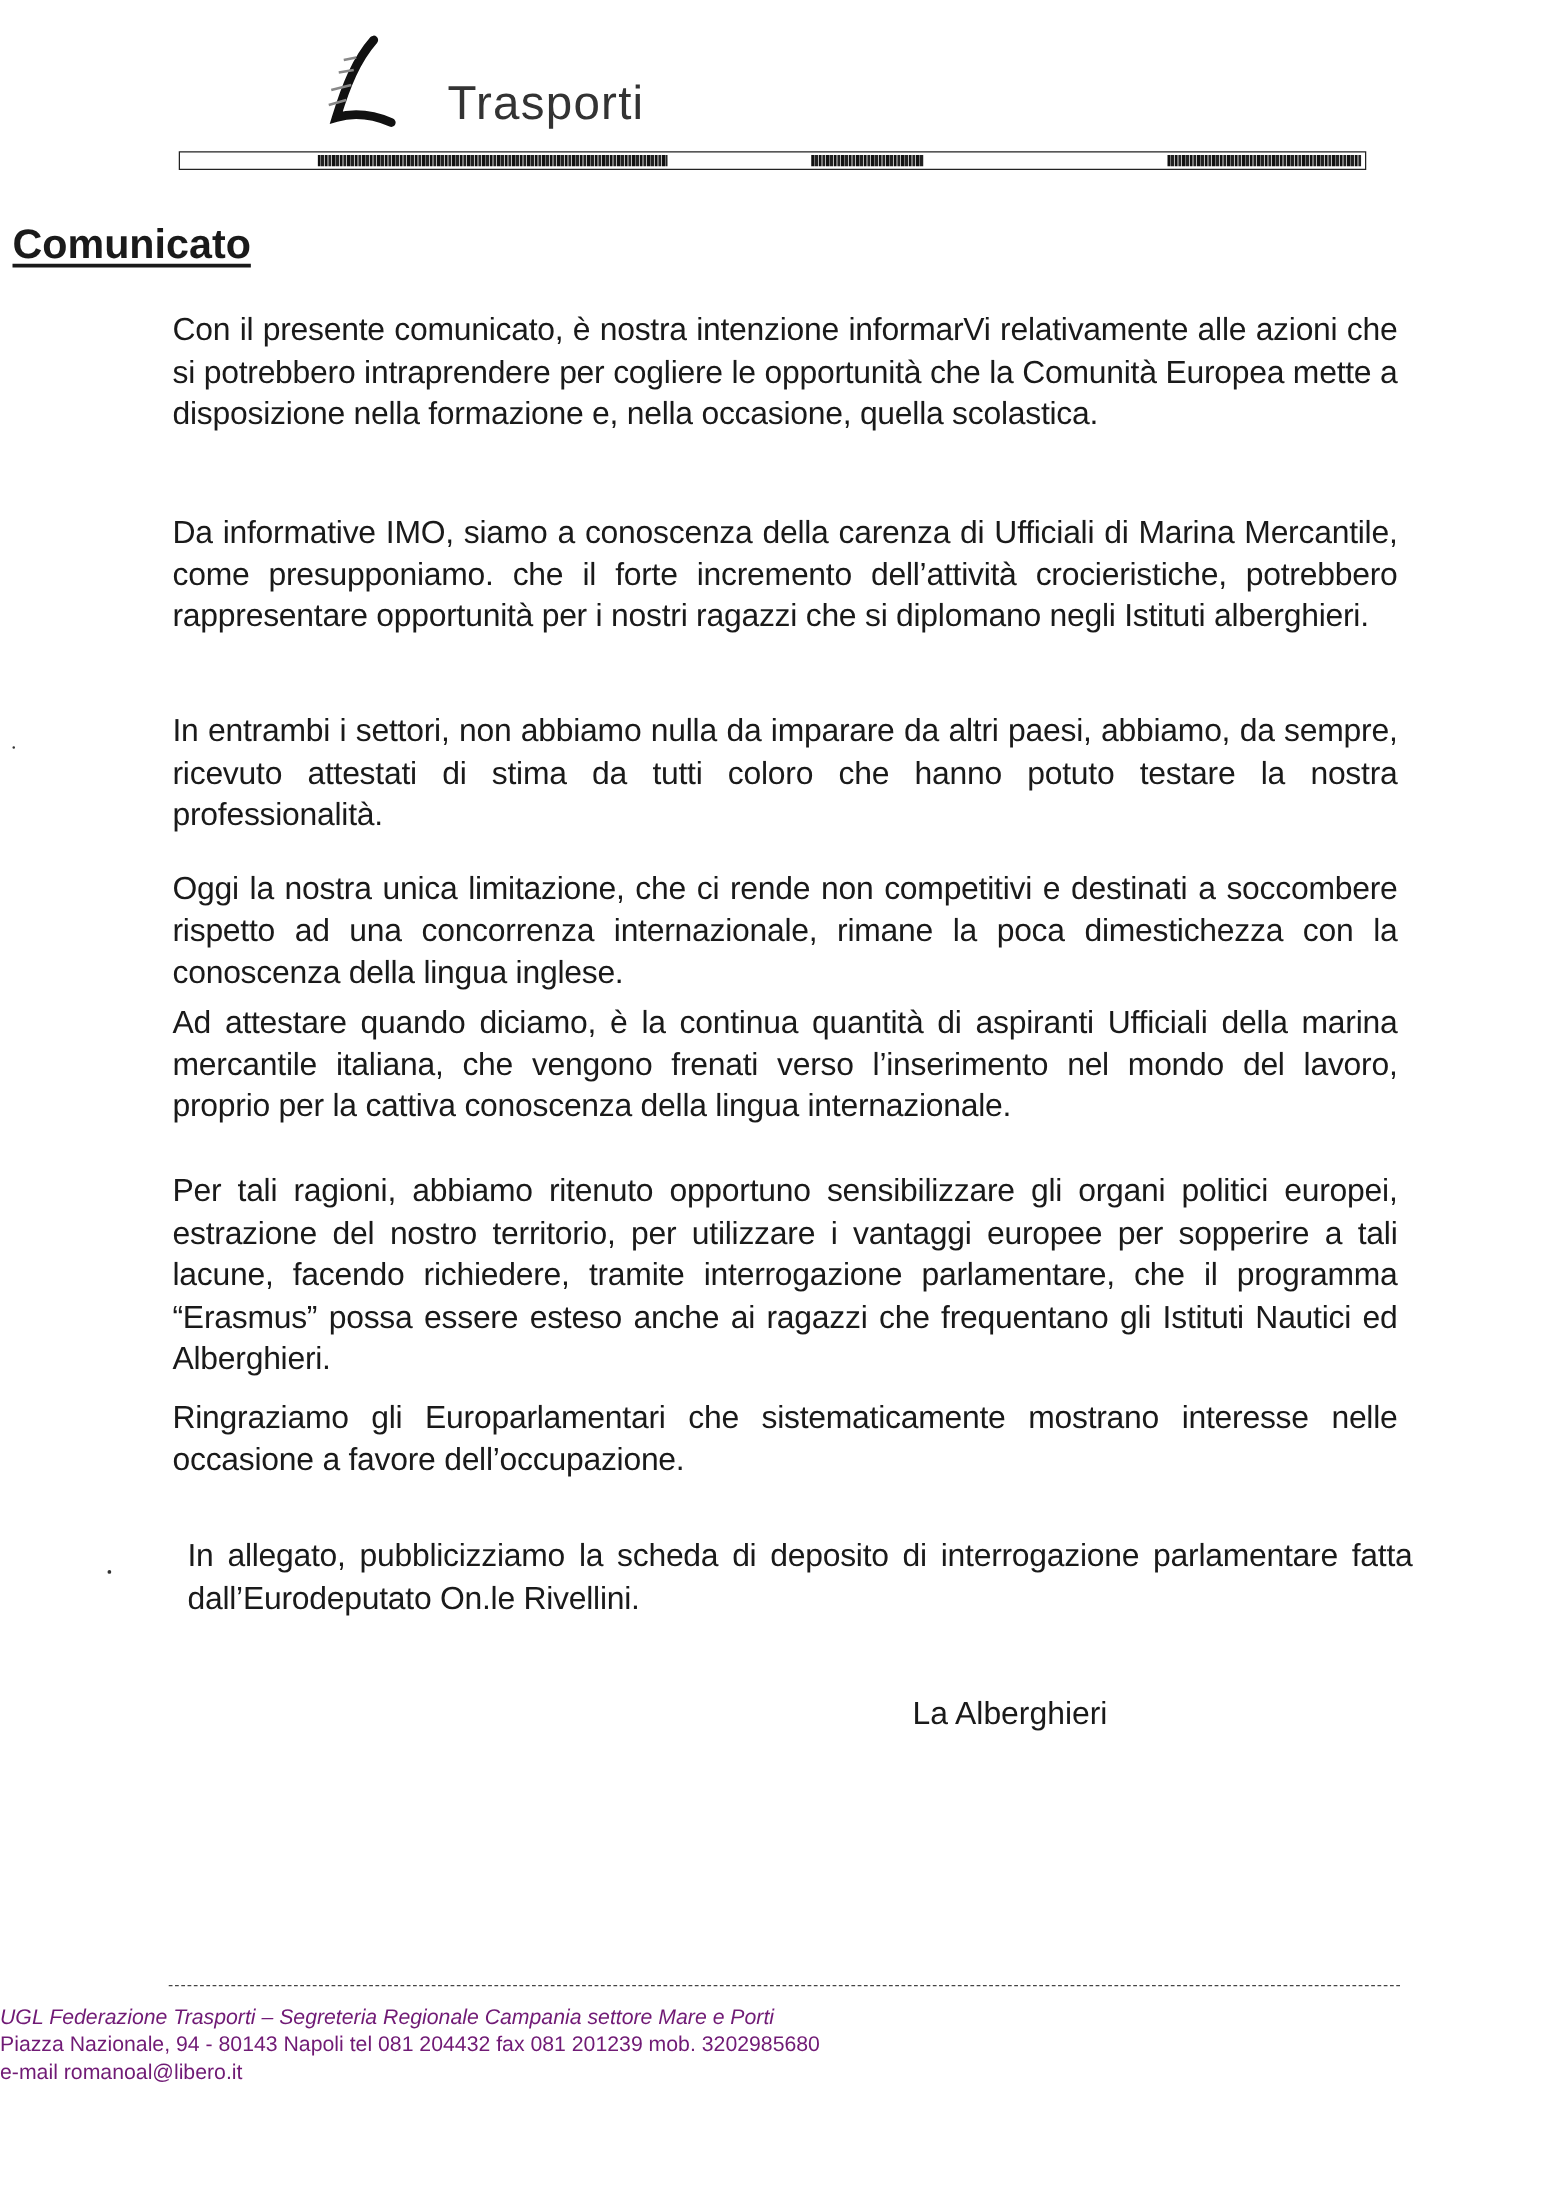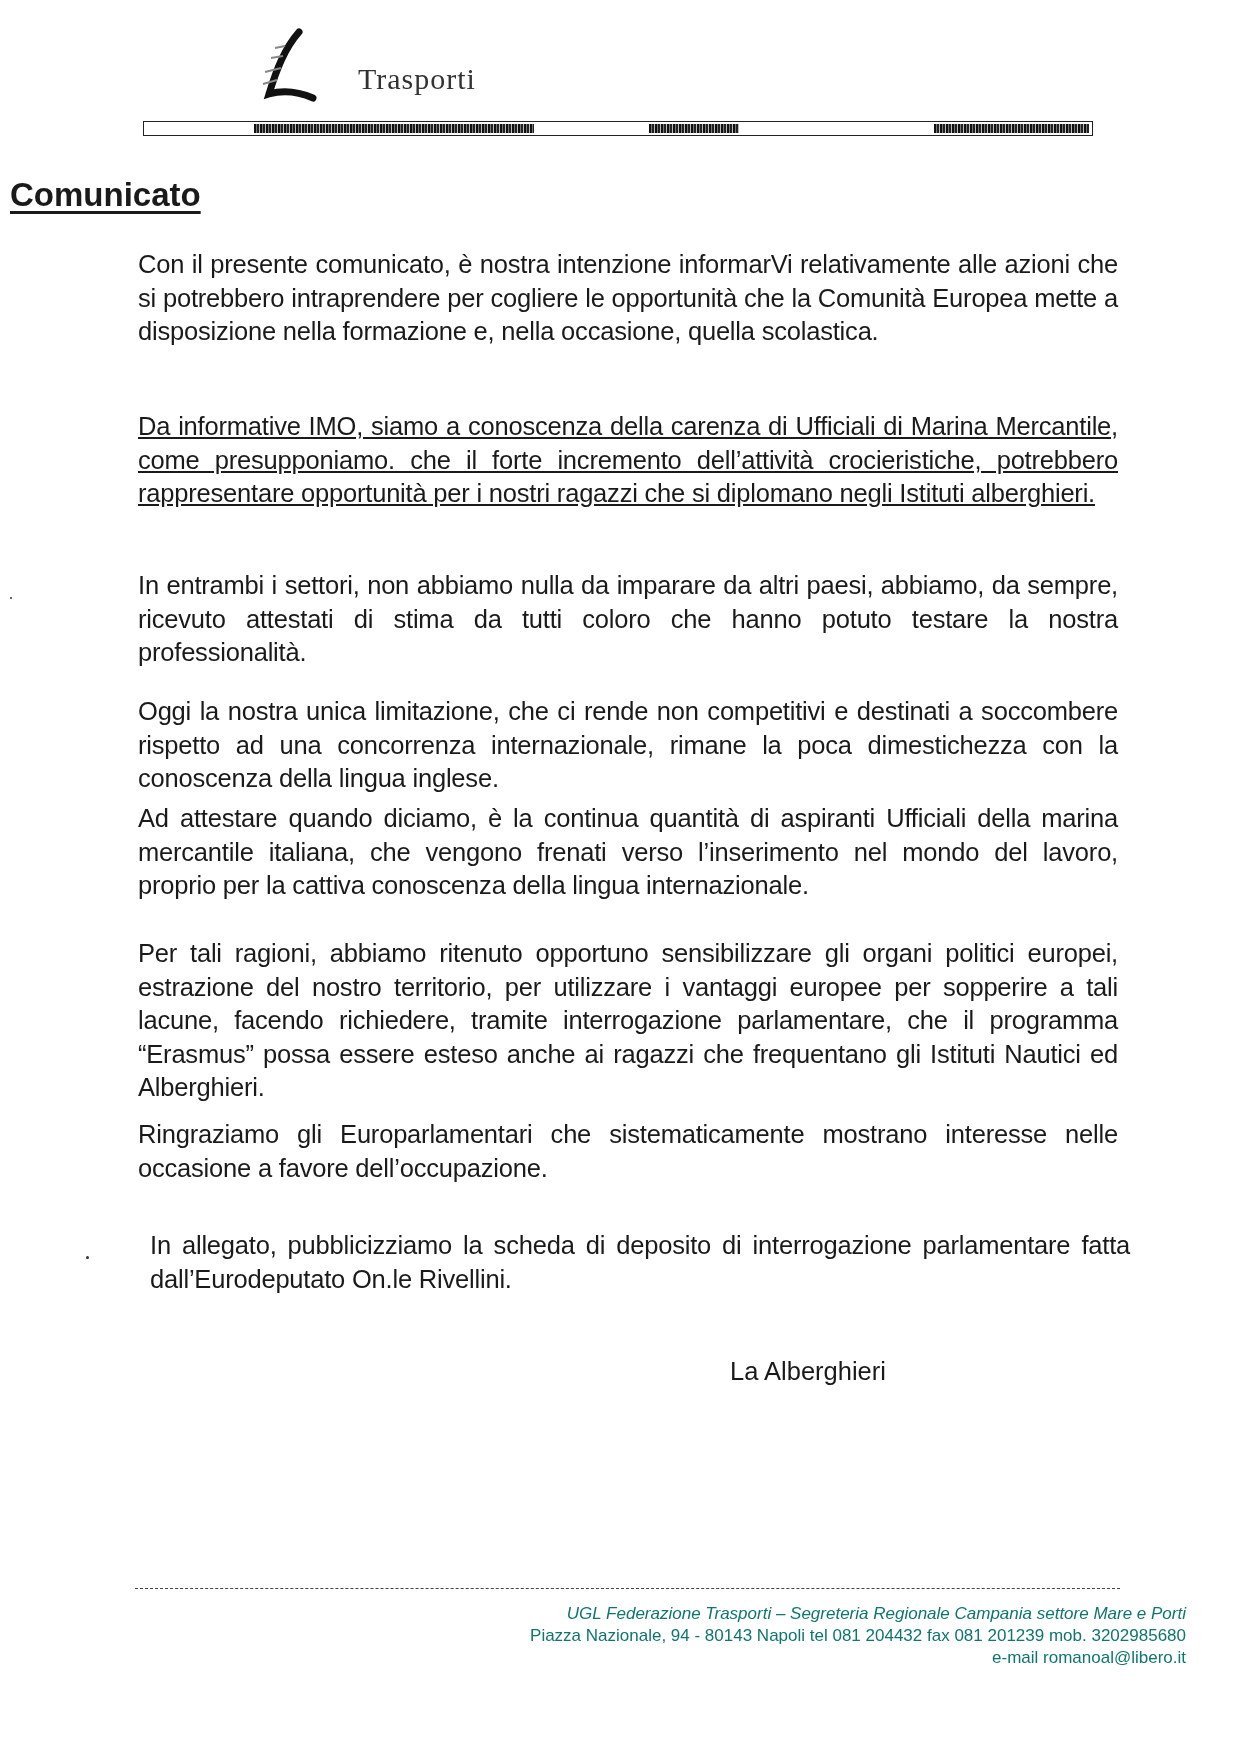--- a/index.html
+++ b/index.html
@@ -1,33 +1,33 @@
 <!DOCTYPE html>
 <html><head>
 <meta charset="utf-8">
 <style>
   html, body { margin: 0; padding: 0; background: #ffffff; }
   body { width: 1240px; height: 1754px; position: relative; overflow: hidden;
          font-family: "Liberation Sans", sans-serif; color: #1a1a1a; }
   .logo { position: absolute; left: 255px; top: 28px; width: 80px; height: 80px; }
-  .logo-text { position: absolute; left: 358px; top: 62px; font-family: Liberation Serif, serif;
-               font-size: 30px; color: #333; letter-spacing: 1px; }
+  .logo-text { position: absolute; left: 358px; top: 62px; font-family: Liberation Sans, sans-serif;
+               font-size: 38px; color: #333; letter-spacing: 1px; }
   .header-bar { position: absolute; left: 143px; top: 121px; width: 950px; height: 15px;
                 border: 1.5px solid #222; box-sizing: border-box; overflow: hidden; }
   .header-bar .seg { position: absolute; top: 2px; height: 9px;
                      background: repeating-linear-gradient(90deg,#111 0 2px,#777 2px 3px,#222 3px 5px,#bbb 5px 6px); }
   .title { position: absolute; left: 0; width: 1240px; top: 176px; text-align: left;
            font-size: 33px; font-weight: bold; padding-left: 10px; }
   .title span { text-decoration: underline; text-decoration-thickness: 3px; text-underline-offset: 5px; }
   .para { position: absolute; left: 138px; width: 980px; font-size: 25.5px; line-height: 33.5px;
           text-align: justify; text-align-last: left; letter-spacing: -0.2px; }
   .signature { position: absolute; left: 730px; top: 1357px; font-size: 25.5px; }
   .footer-line { position: absolute; left: 135px; top: 1588px; width: 985px; height: 0;
                  border-top: 1.5px dashed #444; }
-  .footer { position: absolute; left: 0; width: 1186px; text-align: right; font-size: 17px; color: #0f766e; }
+  .footer { position: absolute; left: 0; width: 1186px; text-align: left; font-size: 17px; color: #701a75; }
   .f1 { top: 1604px; font-style: italic; }
   .f2 { top: 1626px; }
   .f3 { top: 1648px; }
   .speck { position: absolute; width: 3px; height: 3px; background: #333; border-radius: 50%; }
 </style>
 </head>
 <body>
 
 <svg class="logo" viewBox="0 0 80 80">
   <path d="M44 4 C30 20 22 40 14 66 C28 62 44 64 58 70" stroke="#111" stroke-width="7" fill="none" stroke-linecap="round"></path>
@@ -37,21 +37,21 @@
 
 <div class="header-bar">
   <div class="seg" style="left:110px;width:280px;"></div>
   <div class="seg" style="left:505px;width:90px;"></div>
   <div class="seg" style="left:790px;width:155px;"></div>
 </div>
 
 <div class="title"><span>Comunicato</span></div>
 
 <p class="para" style="top:248px;margin:0;">Con il presente comunicato, è nostra intenzione informarVi  relativamente alle azioni che si potrebbero intraprendere per cogliere le opportunità che la Comunità Europea mette a disposizione nella formazione e, nella occasione,  quella scolastica.</p>
-<p class="para" style="top:410px;margin:0;text-decoration:underline;">Da informative IMO, siamo a conoscenza della carenza di Ufficiali di Marina Mercantile, come presupponiamo. che il forte incremento dell’attività crocieristiche, potrebbero rappresentare opportunità per i nostri ragazzi che si diplomano negli Istituti alberghieri.</p>
+<p class="para" style="top:410px;margin:0;">Da informative IMO, siamo a conoscenza della carenza di Ufficiali di Marina Mercantile, come presupponiamo. che il forte incremento dell’attività crocieristiche, potrebbero rappresentare opportunità per i nostri ragazzi che si diplomano negli Istituti alberghieri.</p>
 <p class="para" style="top:569px;margin:0;">In entrambi i settori, non abbiamo nulla da imparare da altri paesi, abbiamo, da sempre, ricevuto attestati di stima da tutti coloro che hanno potuto testare la nostra professionalità.</p>
 <p class="para" style="top:695px;margin:0;">Oggi la nostra unica limitazione, che ci rende non competitivi e destinati a soccombere rispetto ad una concorrenza  internazionale, rimane la poca dimestichezza con la conoscenza della lingua inglese.</p>
 <p class="para" style="top:802px;margin:0;">Ad attestare quando diciamo, è la continua quantità di aspiranti Ufficiali della marina mercantile italiana, che vengono frenati verso l’inserimento nel mondo del lavoro, proprio  per la cattiva conoscenza della lingua internazionale.</p>
 <p class="para" style="top:937px;margin:0;">Per tali ragioni, abbiamo  ritenuto opportuno  sensibilizzare gli organi politici europei, estrazione del nostro territorio, per utilizzare i vantaggi europee per  sopperire a tali lacune, facendo  richiedere, tramite interrogazione parlamentare,  che il programma “Erasmus” possa essere esteso anche ai ragazzi  che frequentano gli Istituti Nautici ed Alberghieri.</p>
 <p class="para" style="top:1118px;margin:0;">Ringraziamo gli Europarlamentari che sistematicamente mostrano interesse nelle  occasione a favore dell’occupazione.</p>
 <p class="para" style="top:1217px;margin:12px;">In allegato, pubblicizziamo la scheda di deposito di interrogazione parlamentare fatta dall’Eurodeputato  On.le Rivellini.</p>
 
 <div class="signature">La Alberghieri</div>
 
 <div class="footer-line"></div>

